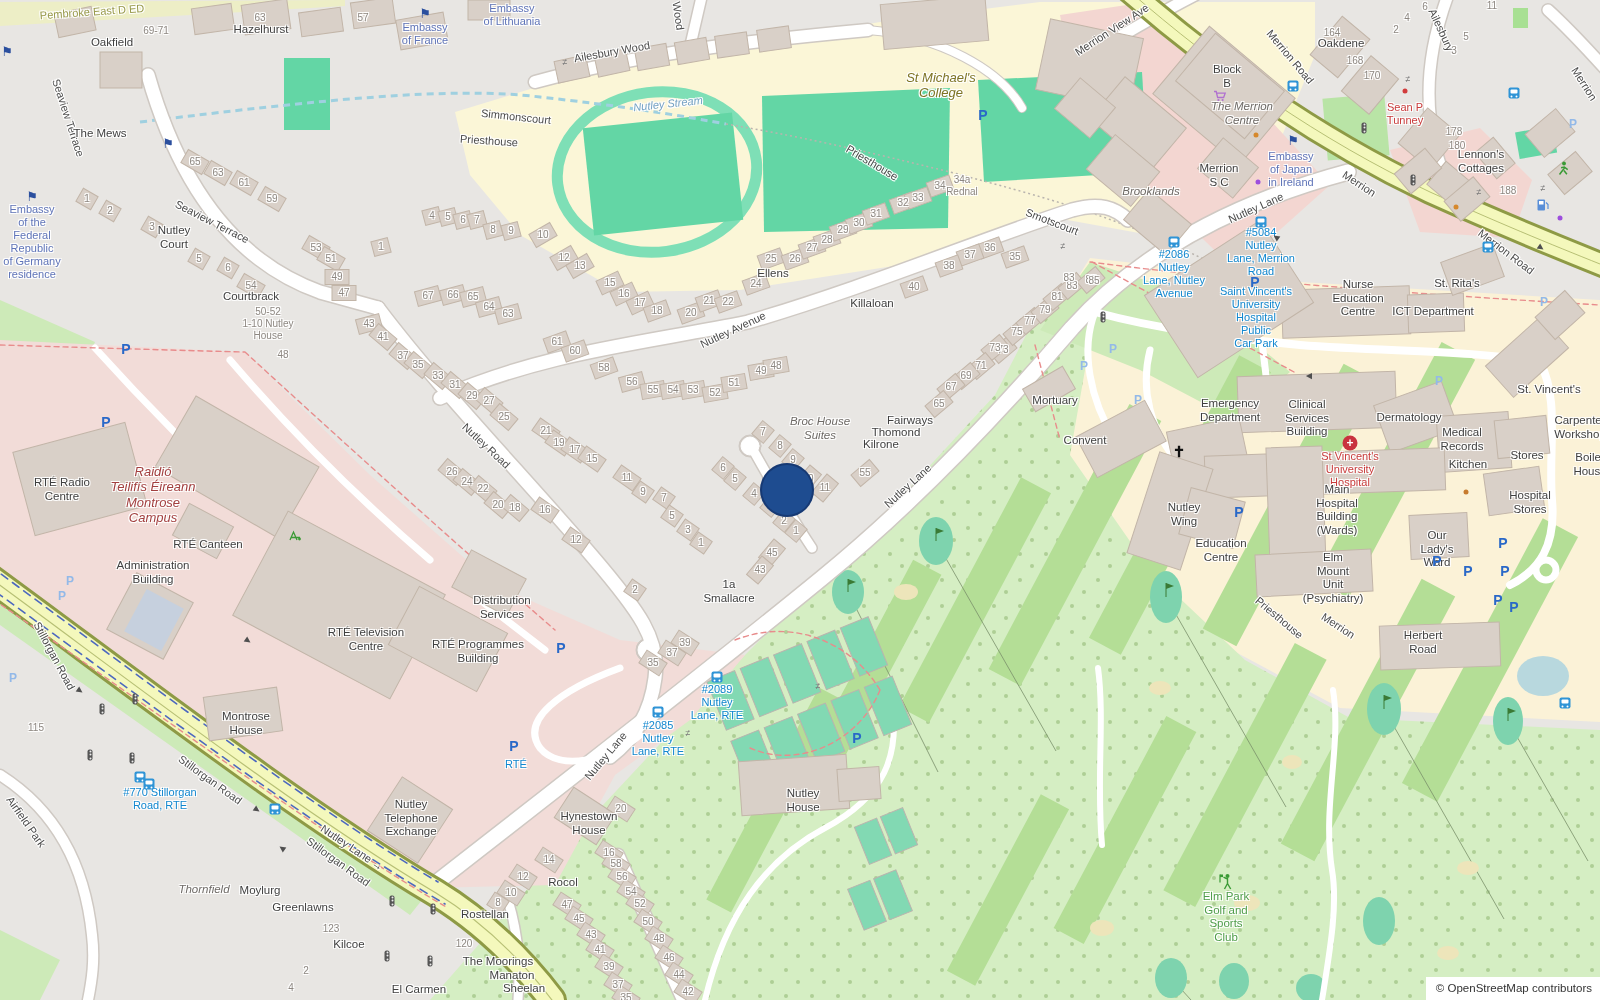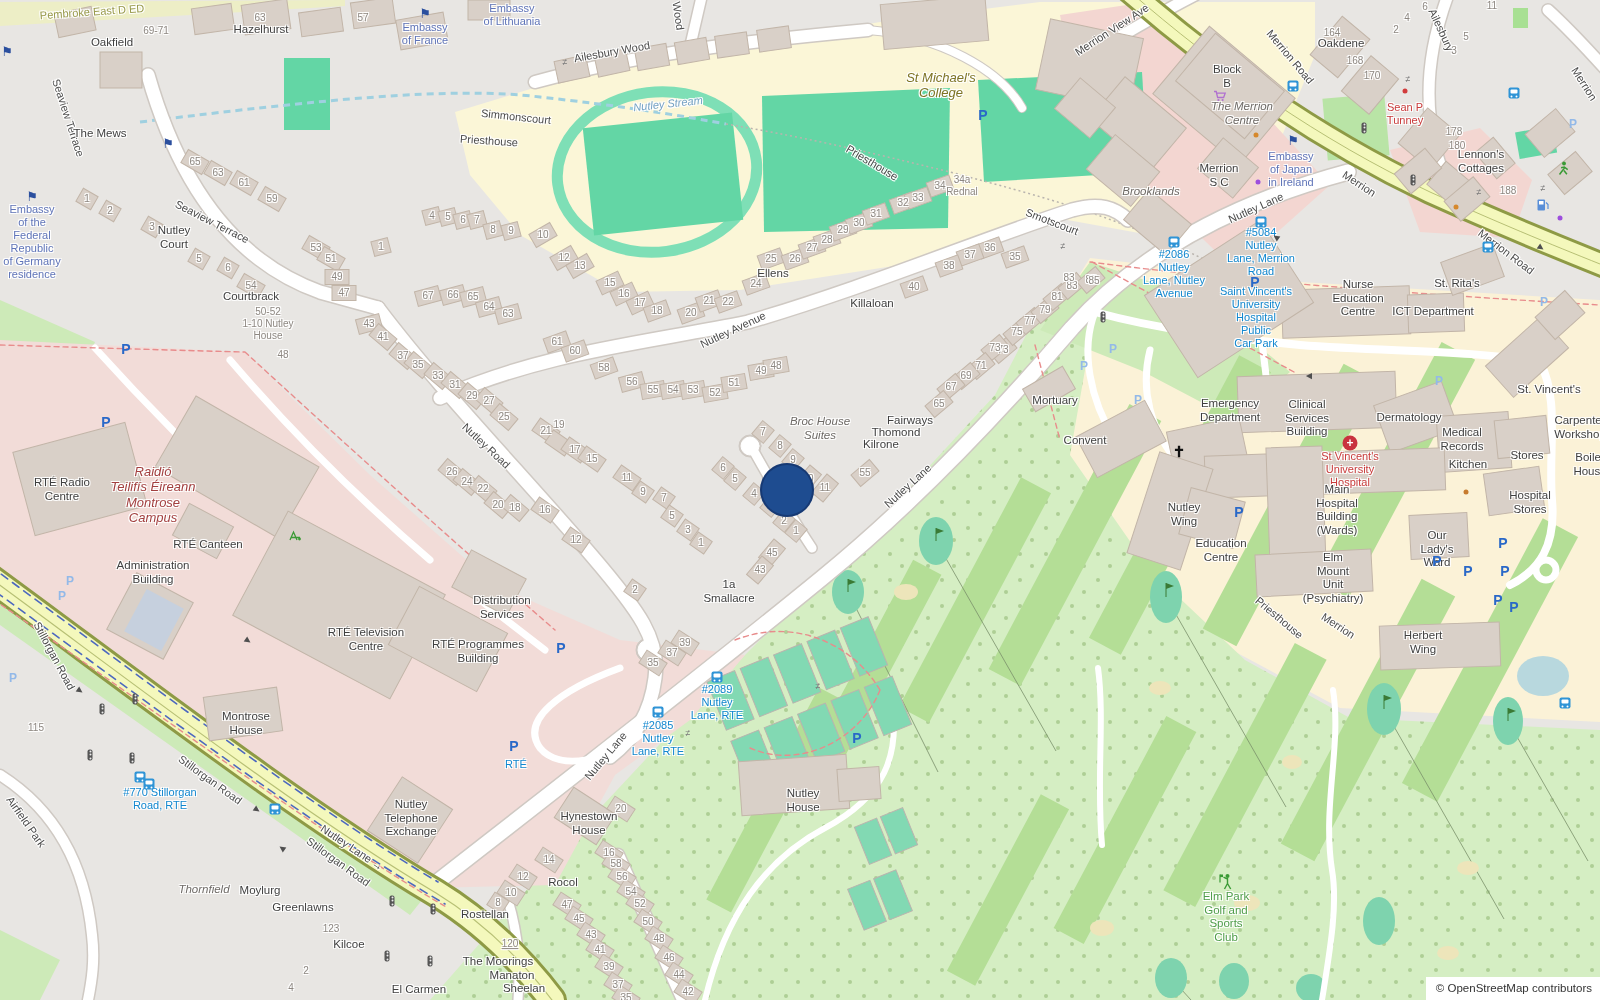--- a/index.html
+++ b/index.html
@@ -583,21 +583,21 @@
       <span class="lbl place" style="left: 1221px; top: 551px;">Education
 Centre</span>
       <span class="lbl place" style="left: 1437px; top: 549px;">Our
 Lady's
 Ward</span>
       <span class="lbl place" style="left: 1333px; top: 578px;">Elm
 Mount
 Unit
 (Psychiatry)</span>
       <span class="lbl place" style="left: 1423px; top: 643px;">Herbert
-Wing</span>
+Road</span>
       <span class="lbl maroon" style="left: 153px; top: 495px;">Raidió
 Teilifís Éireann
 Montrose
 Campus</span>
       <span class="lbl place" style="left: 62px; top: 490px;">RTÉ Radio
 Centre</span>
       <span class="lbl place" style="left: 208px; top: 545px;">RTÉ Canteen</span>
       <span class="lbl place" style="left: 153px; top: 573px;">Administration
 Building</span>
       <span class="lbl place" style="left: 366px; top: 640px;">RTÉ Television
@@ -708,21 +708,21 @@
       <span class="lbl hnum" style="left: 604px; top: 368px;">58</span>
       <span class="lbl hnum" style="left: 632px; top: 382px;">56</span>
       <span class="lbl hnum" style="left: 653px; top: 390px;">55</span>
       <span class="lbl hnum" style="left: 673px; top: 390px;">54</span>
       <span class="lbl hnum" style="left: 693px; top: 390px;">53</span>
       <span class="lbl hnum" style="left: 715px; top: 393px;">52</span>
       <span class="lbl hnum" style="left: 734px; top: 383px;">51</span>
       <span class="lbl hnum" style="left: 761px; top: 371px;">49</span>
       <span class="lbl hnum" style="left: 776px; top: 366px;">48</span>
       <span class="lbl hnum" style="left: 546px; top: 431px;">21</span>
-      <span class="lbl hnum" style="left: 559px; top: 425px;">19</span>
+      <span class="lbl hnum" style="left: 559px; top: 443px;">19</span>
       <span class="lbl hnum" style="left: 575px; top: 450px;">17</span>
       <span class="lbl hnum" style="left: 592px; top: 459px;">15</span>
       <span class="lbl hnum" style="left: 627px; top: 478px;">11</span>
       <span class="lbl hnum" style="left: 643px; top: 492px;">9</span>
       <span class="lbl hnum" style="left: 664px; top: 498px;">7</span>
       <span class="lbl hnum" style="left: 672px; top: 516px;">5</span>
       <span class="lbl hnum" style="left: 688px; top: 530px;">3</span>
       <span class="lbl hnum" style="left: 701px; top: 543px;">1</span>
       <span class="lbl hnum" style="left: 545px; top: 510px;">16</span>
       <span class="lbl hnum" style="left: 576px; top: 540px;">12</span>
@@ -792,21 +792,21 @@
       <span class="lbl hnum" style="left: 688px; top: 992px;">42</span>
       <span class="lbl hnum" style="left: 567px; top: 905px;">47</span>
       <span class="lbl hnum" style="left: 579px; top: 919px;">45</span>
       <span class="lbl hnum" style="left: 591px; top: 935px;">43</span>
       <span class="lbl hnum" style="left: 600px; top: 950px;">41</span>
       <span class="lbl hnum" style="left: 609px; top: 967px;">39</span>
       <span class="lbl hnum" style="left: 618px; top: 985px;">37</span>
       <span class="lbl hnum" style="left: 626px; top: 998px;">35</span>
       <span class="lbl hnum" style="left: 36px; top: 728px;">115</span>
       <span class="lbl hnum" style="left: 331px; top: 929px;">123</span>
-      <span class="lbl hnum" style="left: 510px; top: 944px; text-decoration: underline;">120</span>
+      <span class="lbl hnum" style="left: 464px; top: 944px;">120</span>
       <span class="lbl hnum" style="left: 306px; top: 971px;">2</span>
       <span class="lbl hnum" style="left: 291px; top: 988px;">4</span>
     </div>
   <div id="icons">
       <div class="icon icon-p" style="left: 126px; top: 349px;">P</div>
       <div class="icon icon-p" style="left: 106px; top: 422px;">P</div>
       <div class="icon icon-p" style="left: 983px; top: 115px;">P</div>
       <div class="icon icon-p" style="left: 561px; top: 648px;">P</div>
       <div class="icon icon-p" style="left: 514px; top: 746px;">P</div>
       <div class="icon icon-p" style="left: 857px; top: 738px;">P</div>

